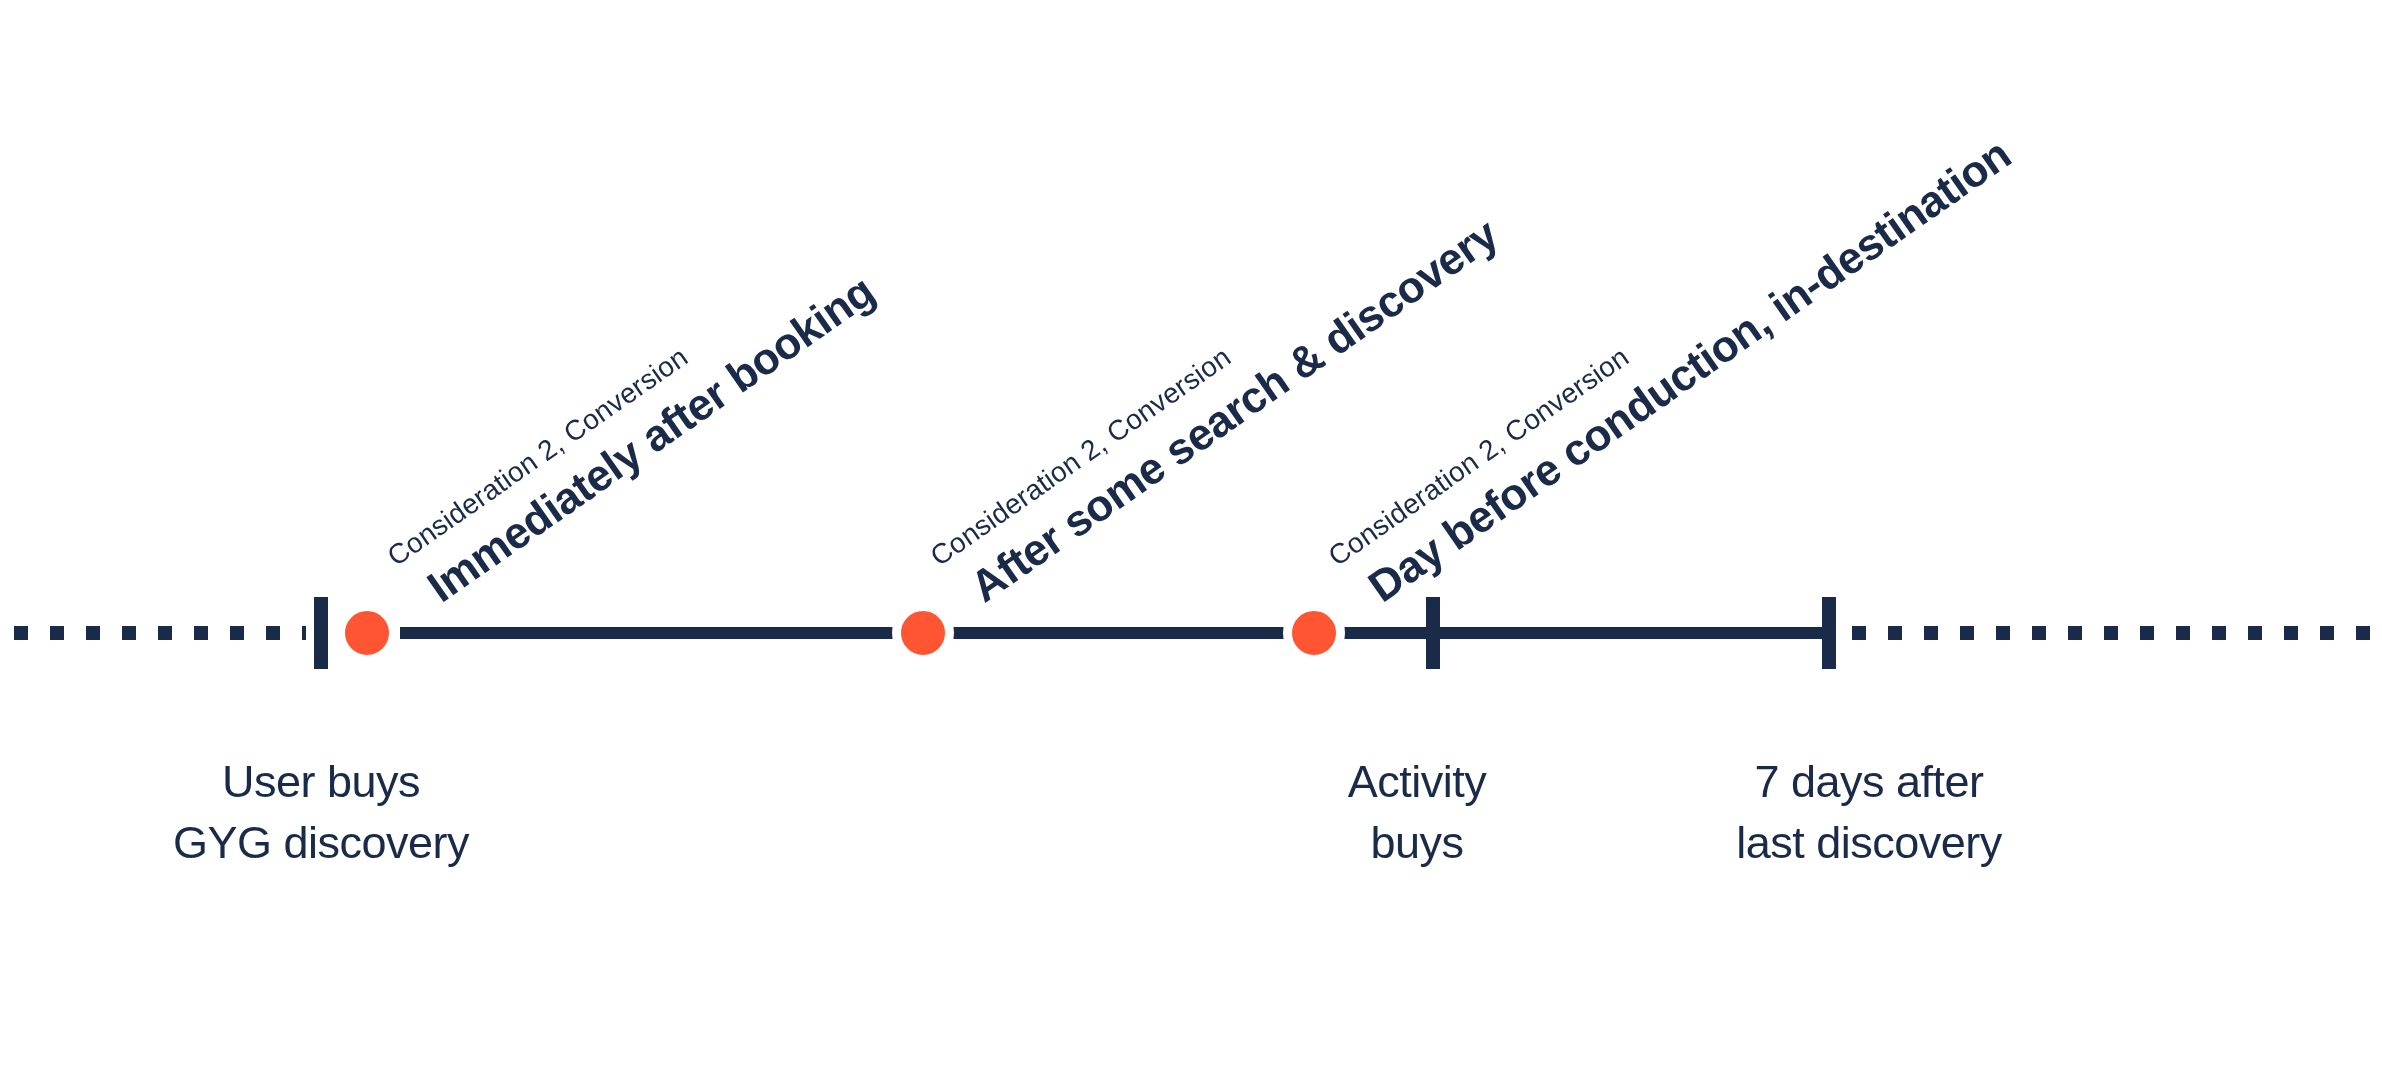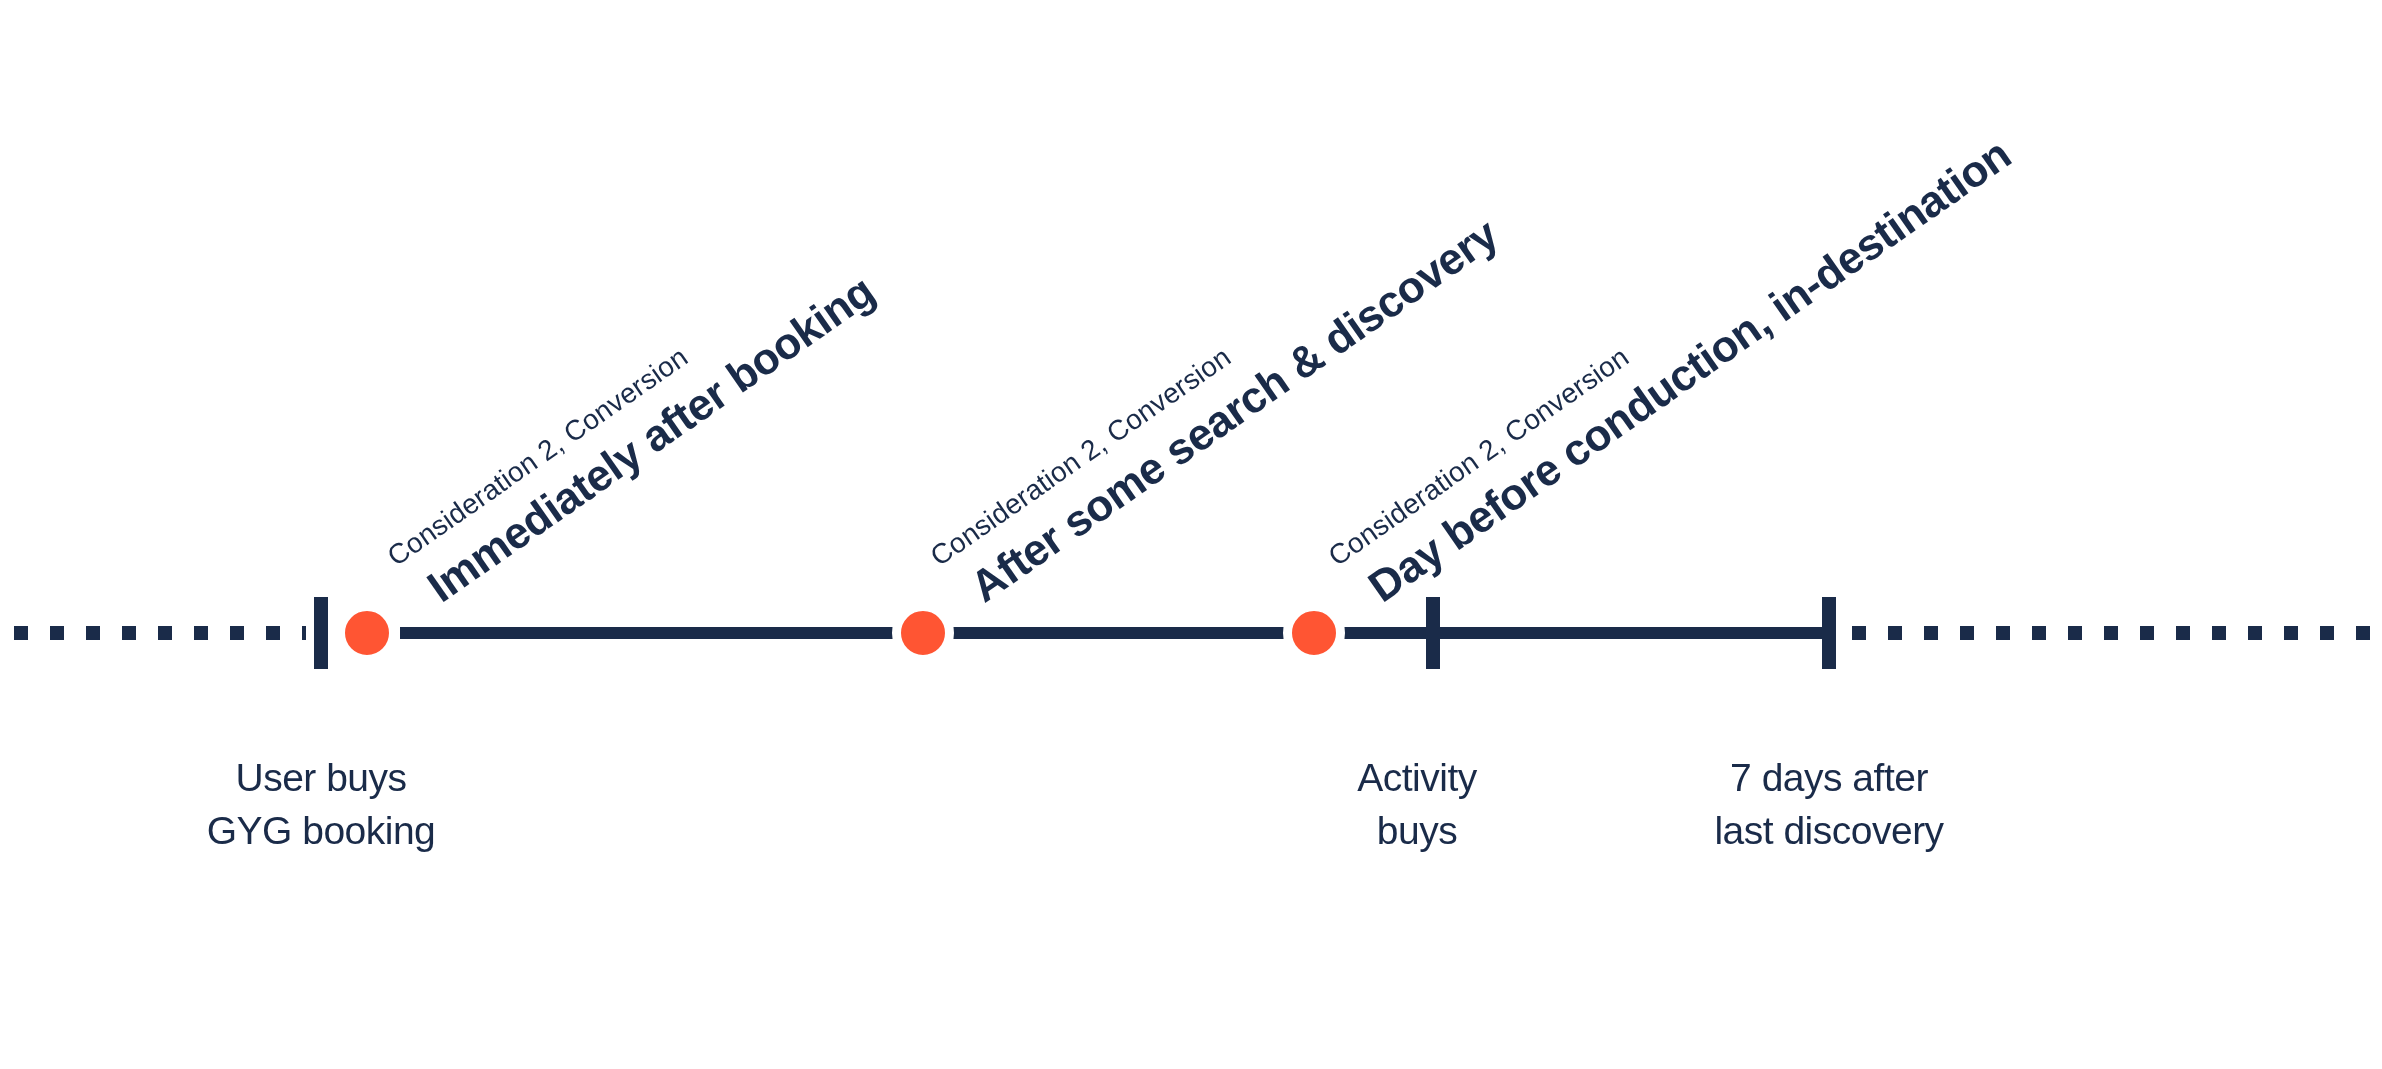--- a/index.html
+++ b/index.html
@@ -100,30 +100,30 @@
     letter-spacing: -0.5px;
   }
 
   
   .milestone {
     position: absolute;
     top: 752px;
     transform: translateX(-50%);
     text-align: center;
     color: var(--navy);
-    font-size: 39px;
+    font-size: 45px;
     font-weight: 400;
     line-height: 1.35;
     letter-spacing: -0.5px;
     white-space: nowrap;
     z-index: 4;
   }
   .milestone-1 { left: 321px; }
   .milestone-2 { left: 1417px; }
-  .milestone-3 { left: 1829px; }
+  .milestone-3 { left: 1869px; }
 </style>
 </head>
 <body>
 
 <div class="stage">
 
   <div class="dotted-line dotted-left"></div>
   <div class="solid-line"></div>
   <div class="dotted-line dotted-right"></div>
 
@@ -143,21 +143,21 @@
     <span class="event-eyebrow">Consideration 2, Conversion</span>
     <span class="event-title">After some search &amp; discovery</span>
   </div>
   <div class="event-label event-label-3">
     <span class="event-eyebrow">Consideration 2, Conversion</span>
     <span class="event-title">Day before conduction, in-destination</span>
   </div>
 
   <div class="milestone milestone-1">
     <div>User buys</div>
-    <div>GYG booking</div>
+    <div>GYG discovery</div>
   </div>
   <div class="milestone milestone-2">
     <div>Activity</div>
     <div>buys</div>
   </div>
   <div class="milestone milestone-3">
     <div>7 days after</div>
     <div>last discovery</div>
   </div>
 

